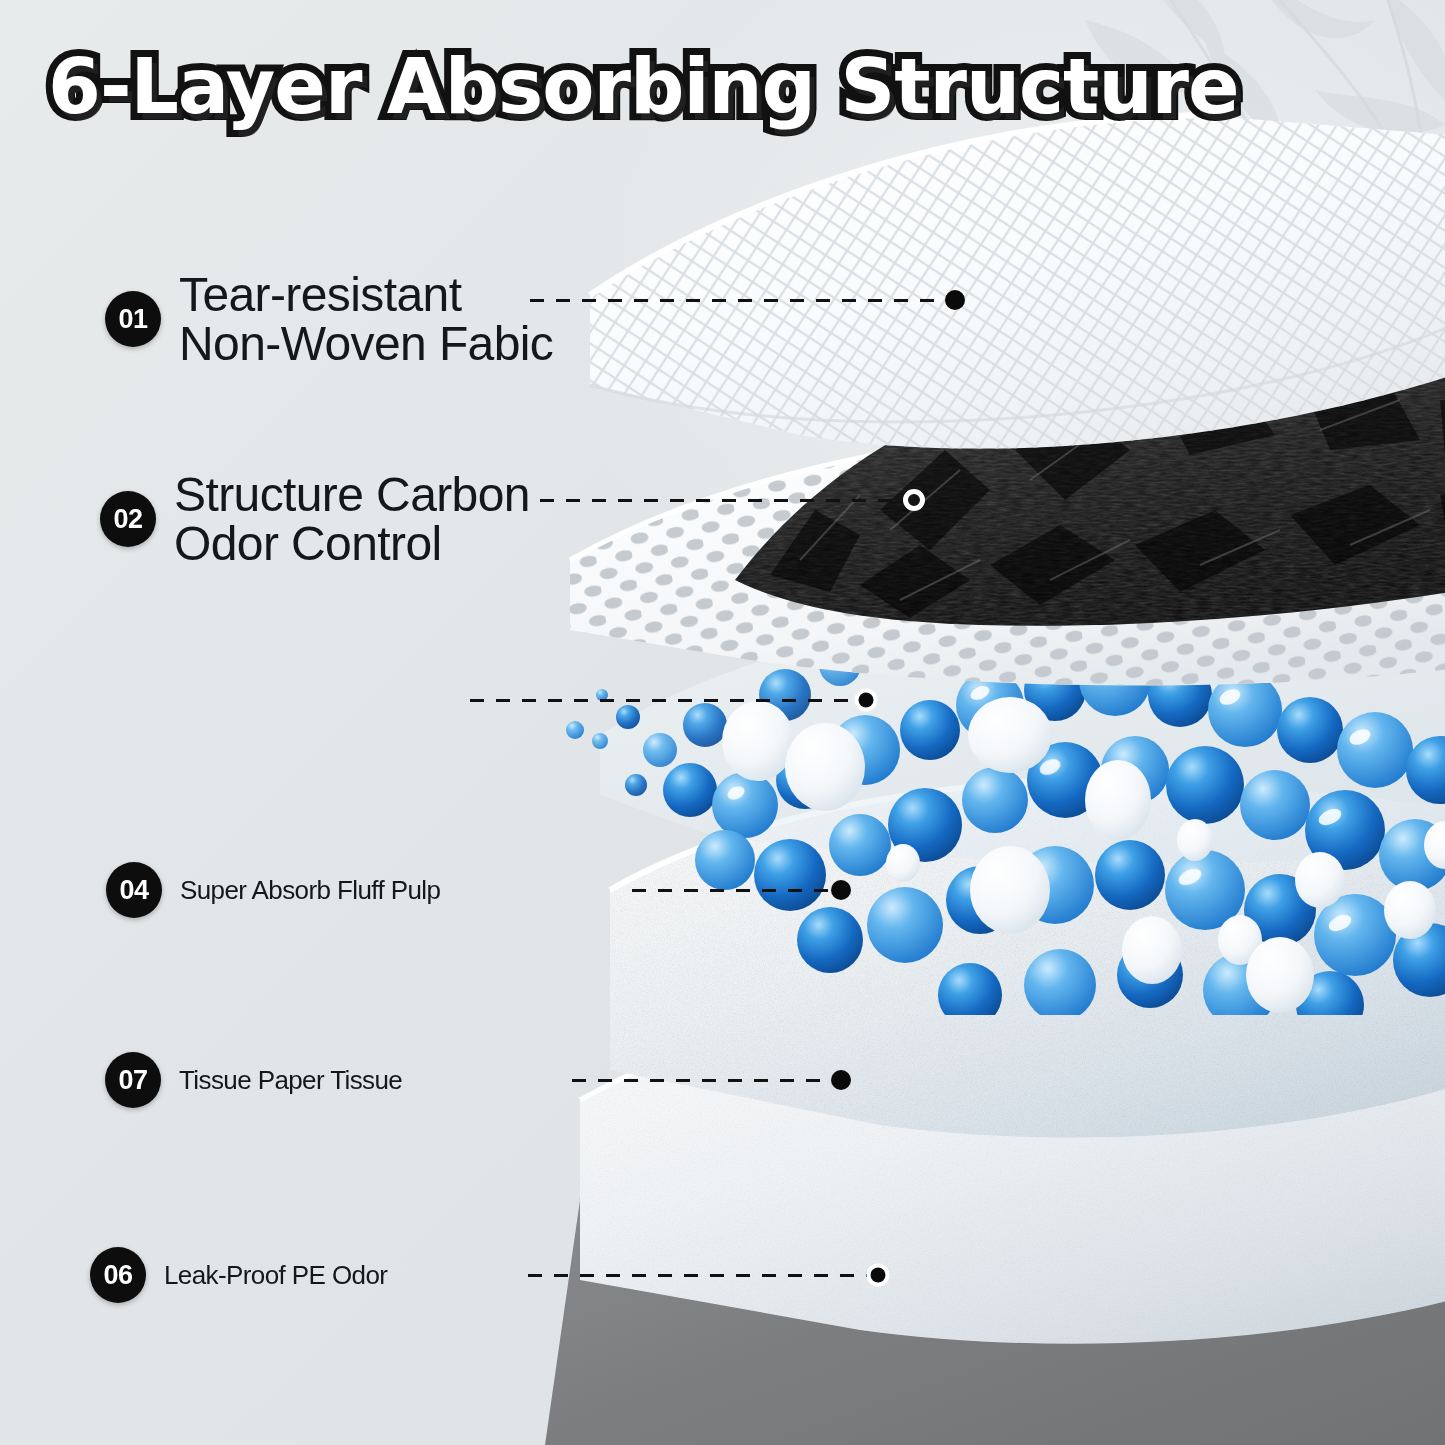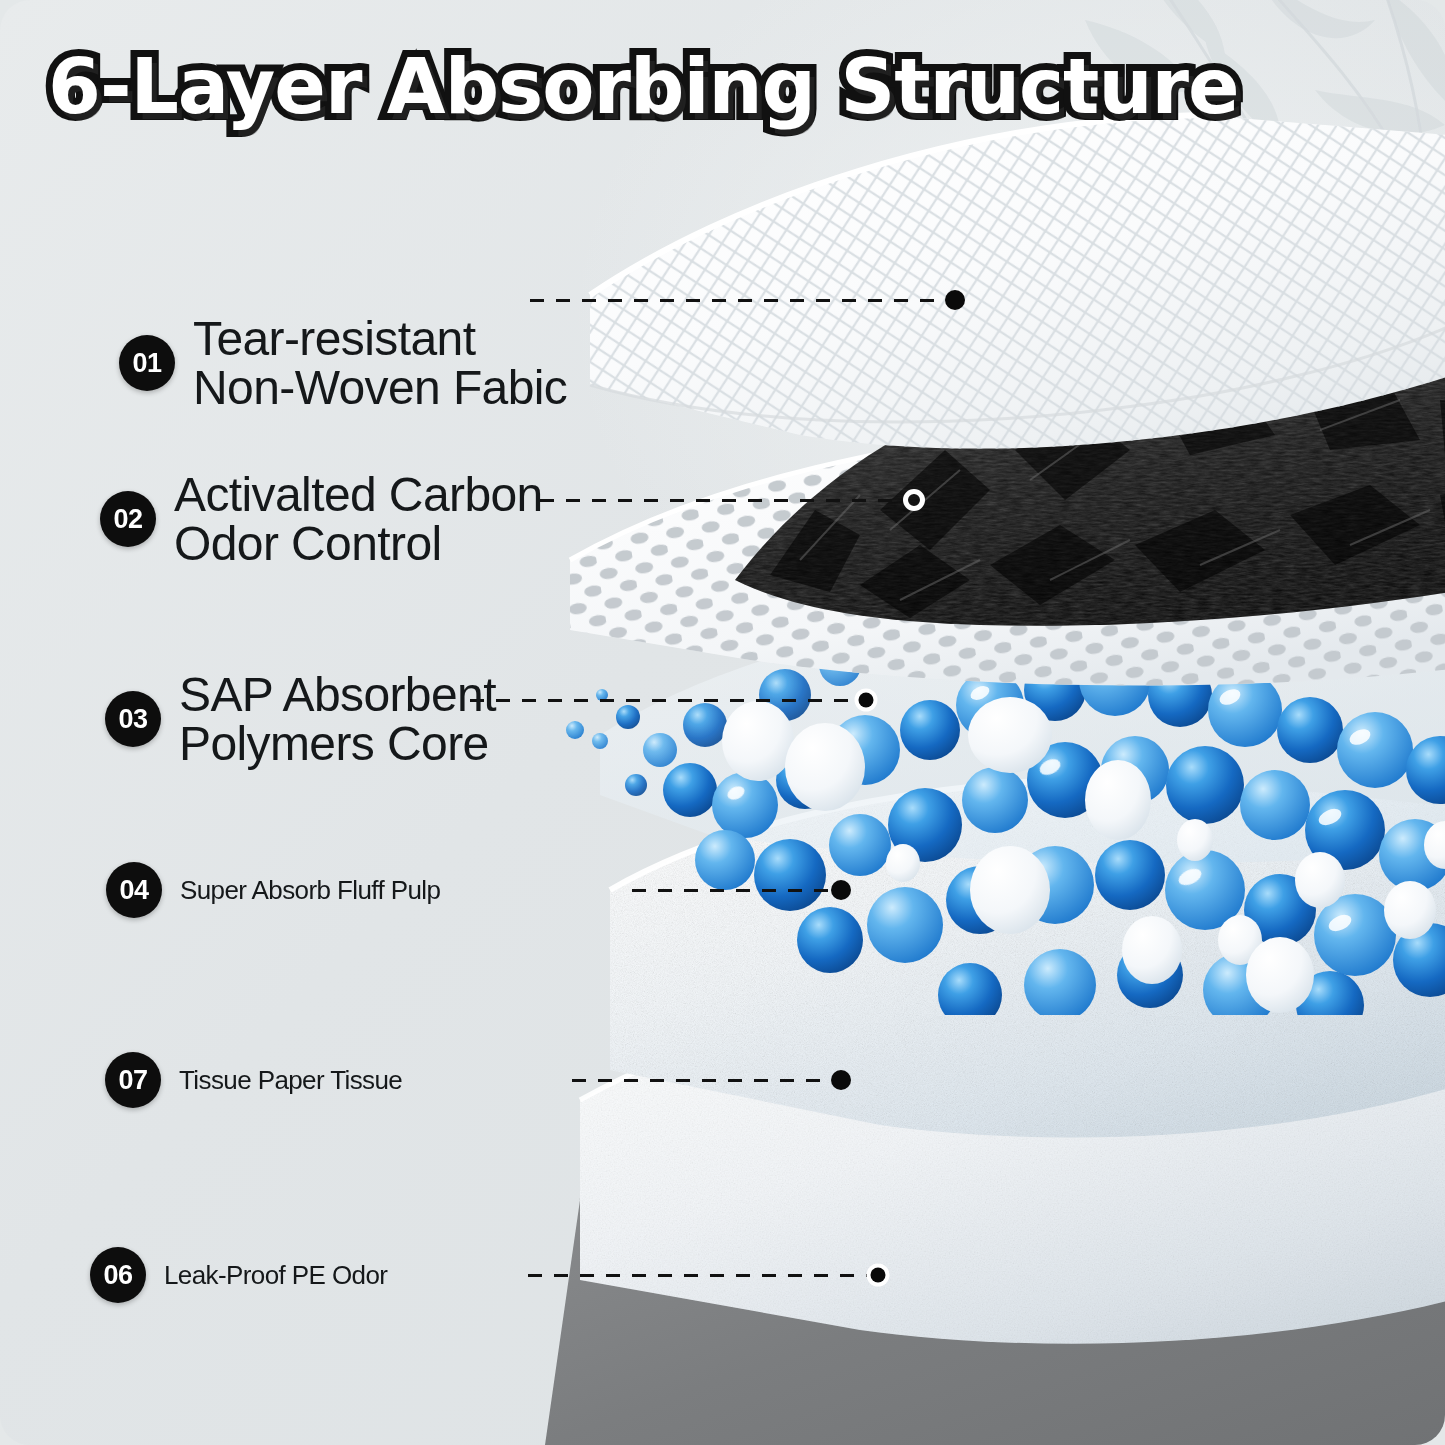--- a/index.html
+++ b/index.html
@@ -6,21 +6,20 @@
   body{
     width:1445px;height:1445px;overflow:hidden;
     font-family:"Liberation Sans", sans-serif;
     background:#e4e8e9;
   }
   #stage{
     position:relative;width:1445px;height:1445px;overflow:hidden;
     background:
       radial-gradient(ellipse 900px 700px at 78% 22%, #eef1f2 0%, rgba(238,241,242,0) 62%),
       linear-gradient(135deg,#e8ebec 0%,#e1e5e7 45%,#dde2e4 100%);
-    border-radius: 30px;
   }
 
   
   .bamboo{position:absolute;top:-40px;right:-30px;width:520px;height:420px;
     opacity:.55;pointer-events:none;}
 
   
   .layer{position:absolute;}
 
   
@@ -373,37 +372,32 @@
 
   <div class="leader" style="left:632px;top:889px;width:200px;"></div>
   <div class="leader-dot" style="left:841px;top:890px;"></div>
 
   <div class="leader" style="left:572px;top:1079px;width:260px;"></div>
   <div class="leader-dot" style="left:841px;top:1080px;"></div>
 
   <div class="leader" style="left:528px;top:1274px;width:342px;"></div>
   <div class="leader-dot ringed" style="left:878px;top:1275px;"></div>
 
-  <div class="label-row" style="left:119px;top:270px;margin-top:44px;">
+  <div class="label-row" style="left:105px;top:270px;">
     <div class="badge">01</div>
     <div class="label-text">Tear-resistant
 Non-Woven Fabic</div>
   </div>
 
   <div class="label-row" style="left:100px;top:470px;">
     <div class="badge">02</div>
-    <div class="label-text">Activalted Carbon
+    <div class="label-text">Structure Carbon
 Odor Control</div>
   </div>
 
-  <div class="label-row" style="left:105px;top:670px;">
-    <div class="badge">03</div>
-    <div class="label-text">SAP Absorbent
-Polymers Core</div>
-  </div>
 
   <div class="label-row" style="left:106px;top:862px;">
     <div class="badge">04</div>
     <div class="label-text one-line">Super Absorb Fluff Pulp</div>
   </div>
 
   <div class="label-row" style="left:105px;top:1052px;">
     <div class="badge">07</div>
     <div class="label-text one-line">Tissue Paper Tissue</div>
   </div>

